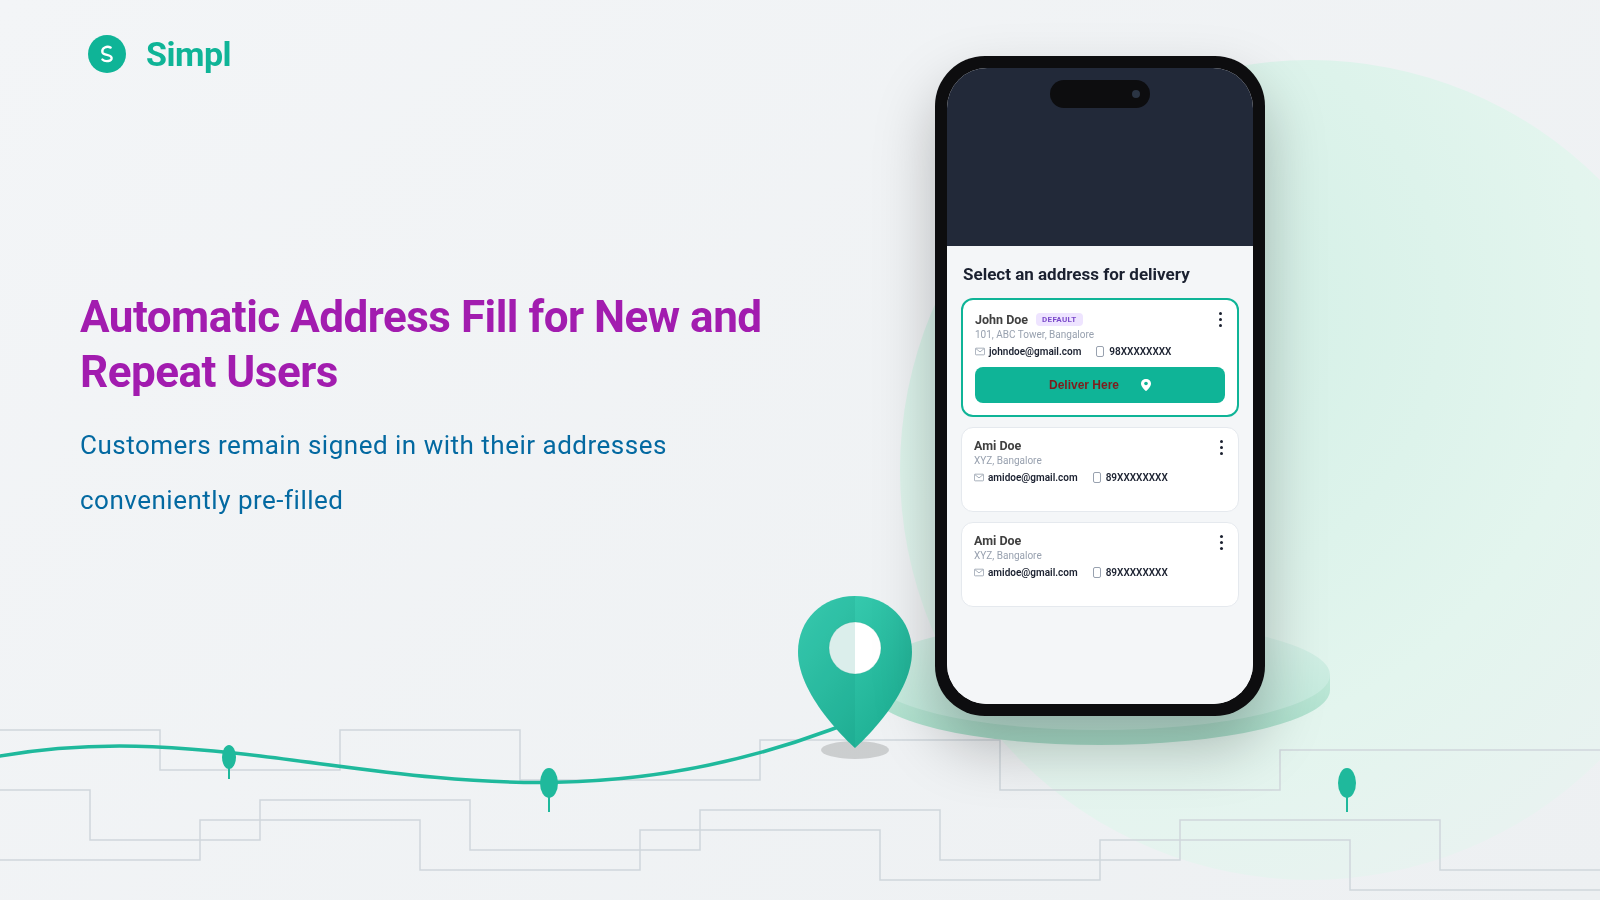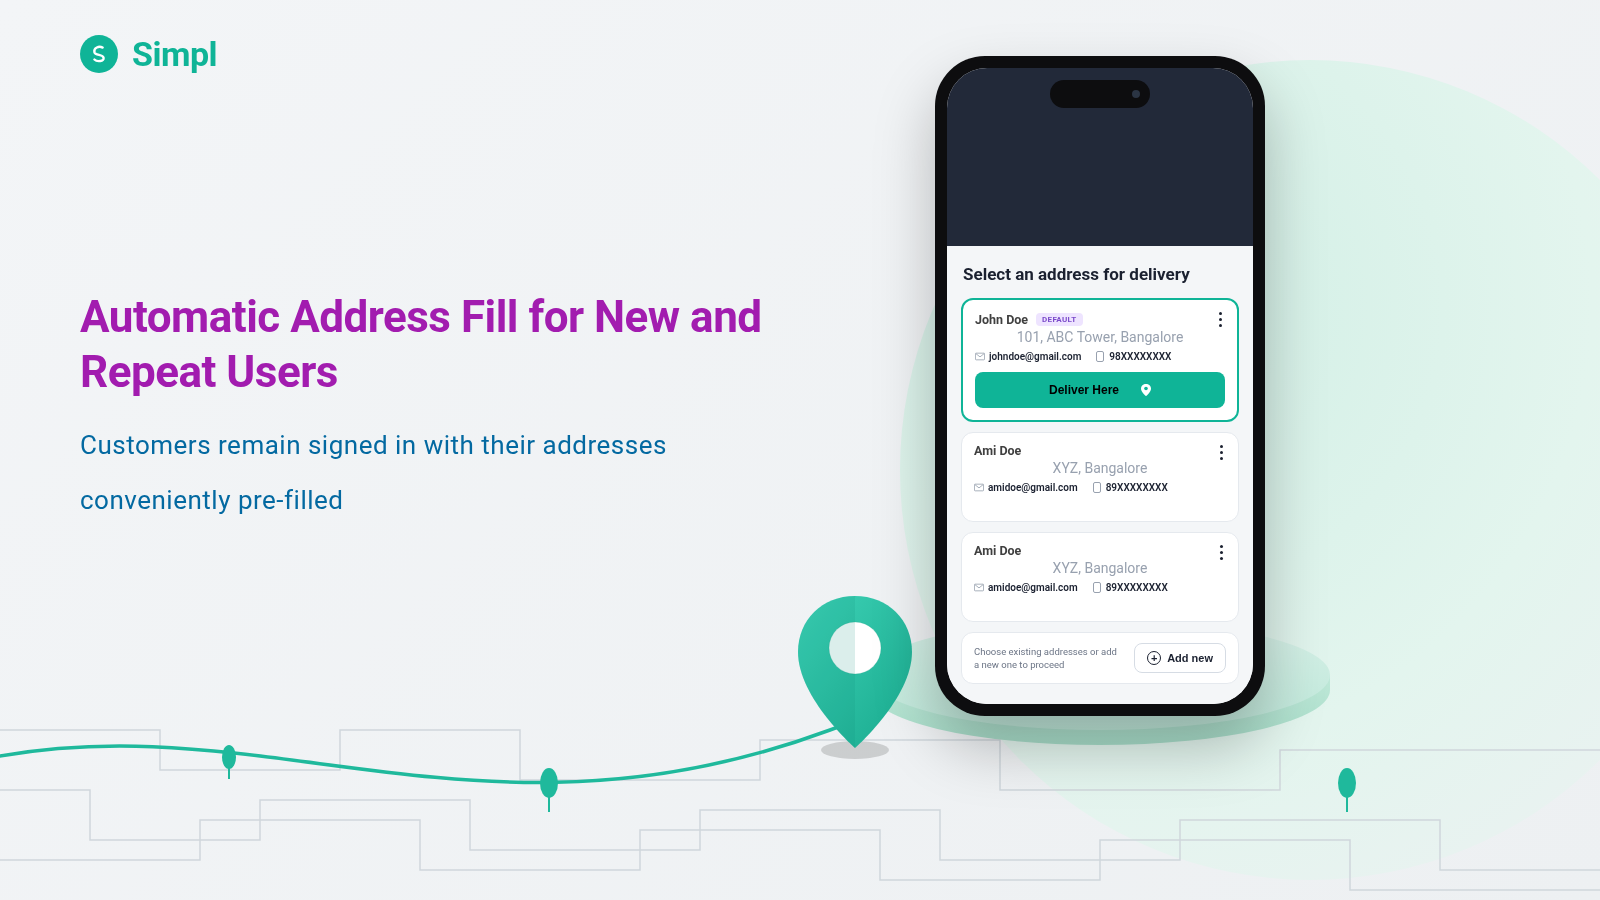--- a/index.html
+++ b/index.html
@@ -63,24 +63,24 @@
   }
 
   .small-tree {
     position: absolute;
     z-index: 3;
   }
 
   
   .logo {
     position: absolute;
-    left: 80px; top: 34px;
+    left: 88px; top: 34px;
     display: flex;
     align-items: center;
-    gap: 14px;
+    gap: 20px;
     z-index: 10;
   }
   .logo-mark {
     width: 38px; height: 38px;
     border-radius: 50%;
     background: #0fb497;
     display: flex; align-items: center; justify-content: center;
   }
   .logo-word {
     font-size: 34px;
@@ -199,41 +199,41 @@
   }
   .addr-name { font-size: 12.5px; font-weight: 700; color: #404040; }
   .badge-default {
     font-size: 8px; font-weight: 700;
     color: #7b4acb;
     background: #eee4ff;
     padding: 2px 6px;
     border-radius: 4px;
     letter-spacing: 0.3px;
   }
-  .addr-line { font-size: 14px; color: #98a1af; margin-bottom: 6px; text-align: center; }
+  .addr-line { font-size: 10px; color: #98a1af; margin-bottom: 6px; }
   .addr-contact {
     display: flex; gap: 14px;
     font-size: 10px; color: #1b2130; font-weight:600;align-items:center;
   }
   .addr-contact span { display:flex; align-items:center; gap:4px; }
   .mini-icon { width:10px; height:10px; display:inline-flex; align-items:center; justify-content:center; color:#98a1af; }
   .kebab {
     position: absolute;
     top: 10px; right: 10px;
     width: 14px; height: 18px;
     display:flex; flex-direction:column; align-items:center; justify-content:space-around;
     cursor: pointer;
   }
   .kebab div { width:3px; height:3px; border-radius:50%; background:#1b2130; }
 
   .deliver-btn {
     margin-top: 10px;
     width: 100%;
     background: #0fb497;
-    color: #000000;
+    color: #7f1d1d;
     border: none;
     border-radius: 8px;
     padding: 11px 0;
     font-size: 12px;
     font-weight: 700;
     display:flex; align-items:center; justify-content:center; gap:22px;
     cursor: pointer;
   }
 
   .add-row {
@@ -427,23 +427,16 @@
               <span class="mini-icon">
                 <svg width="8" height="11" viewBox="0 0 8 11">
                   <rect x="0.5" y="0.5" width="7" height="10" rx="1.5" fill="none" stroke="currentColor"></rect>
                 </svg>
               </span>
               <span>89XXXXXXXX</span>
             </span>
         </div>
       </div>
 
-      <div class="add-row">
-        <div class="add-hint">Choose existing addresses or add a new one to proceed</div>
-        <button class="add-btn">
-          <span class="plus-circ">+</span>
-          <span>Add new</span>
-        </button>
-      </div>
 
     </div>
   </div>
 </div>
 
 </body></html>

